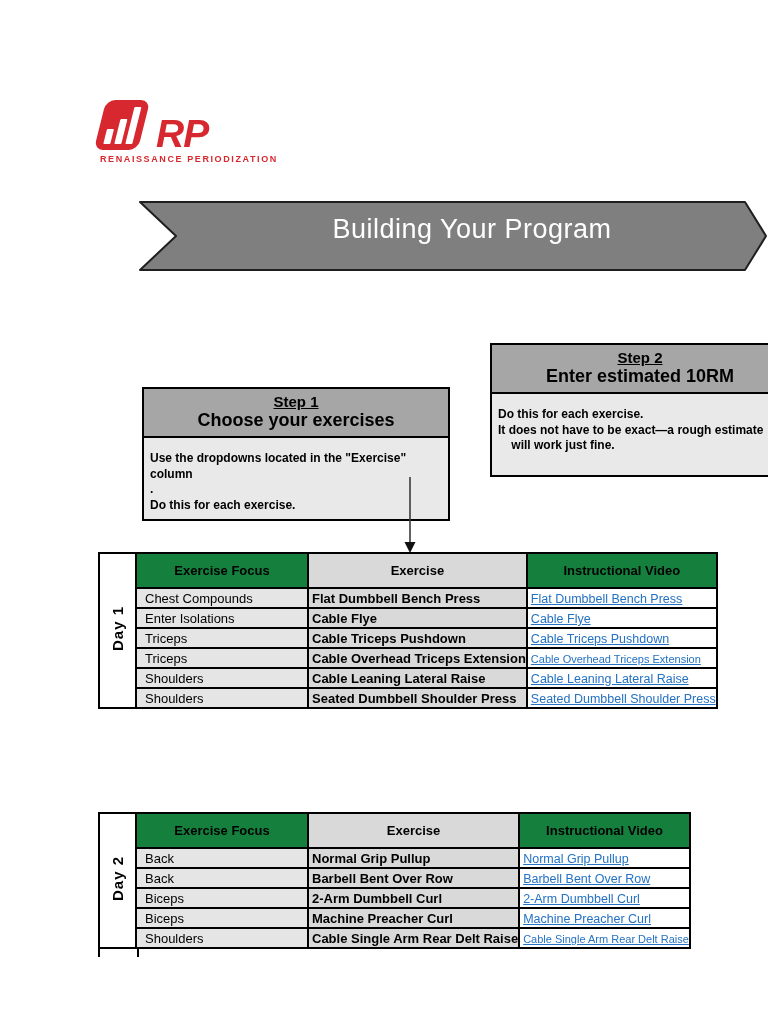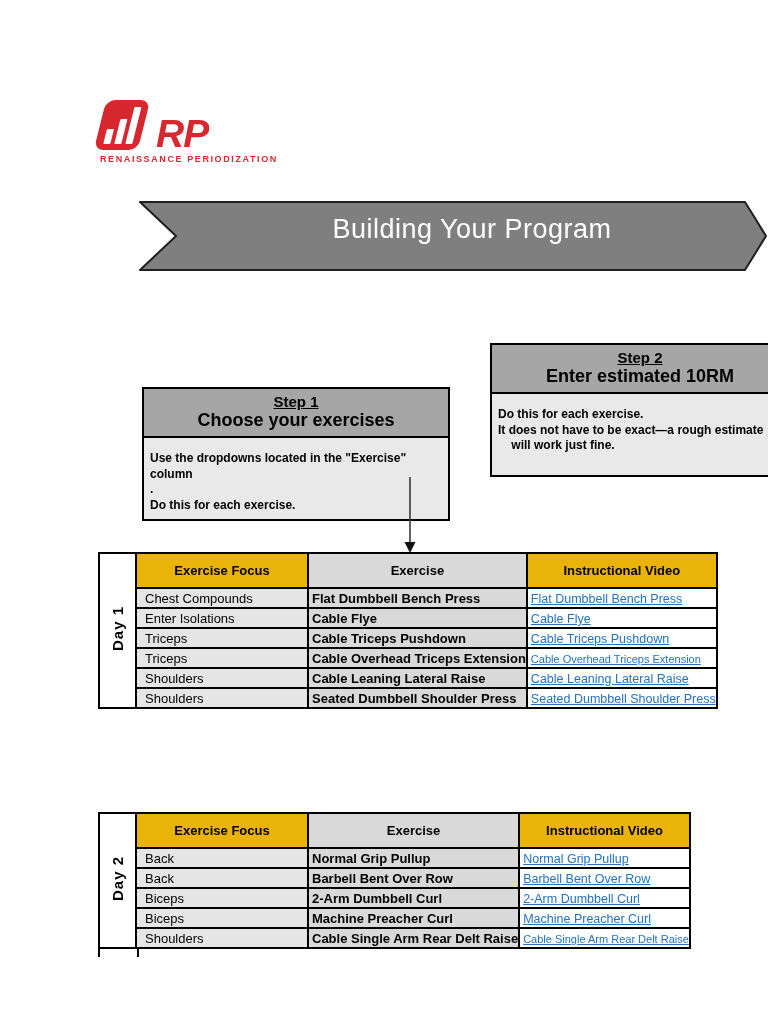--- a/index.html
+++ b/index.html
@@ -50,21 +50,21 @@
 
   
   .arrow-svg{position:absolute;left:400px;top:477px;}
 
   
   .tablewrap{position:absolute;left:98px;}
   .tbl1{top:552px;}
   .tbl2{top:812px;}
   table{border-collapse:collapse;}
   td,th{border:2px solid #000;white-space:nowrap;overflow:hidden;box-sizing:border-box;}
-  th{height:35px;font-size:13px;font-weight:bold;text-align:center;background:#eab308;padding:0 4px;}
+  th{height:35px;font-size:13px;font-weight:bold;text-align:center;background:#15803d;padding:0 4px;}
   th.ex-h{background:var(--exercise_col_gray,#d9d9d9);margin-left:20px;}
   .daycell{width:37px;min-width:37px;background:#fff;text-align:center;vertical-align:middle;}
   .dayrot{
     display:inline-block;writing-mode:vertical-rl;transform:rotate(180deg);
     font-weight:bold;font-size:15px;letter-spacing:1px;white-space:nowrap;
   }
   .focus-h{width:172px;min-width:172px;}
   .ex-h{width:202px;min-width:202px;}
   .vid-h{width:167px;min-width:167px;}
   tr.datarow{height:19px;}

